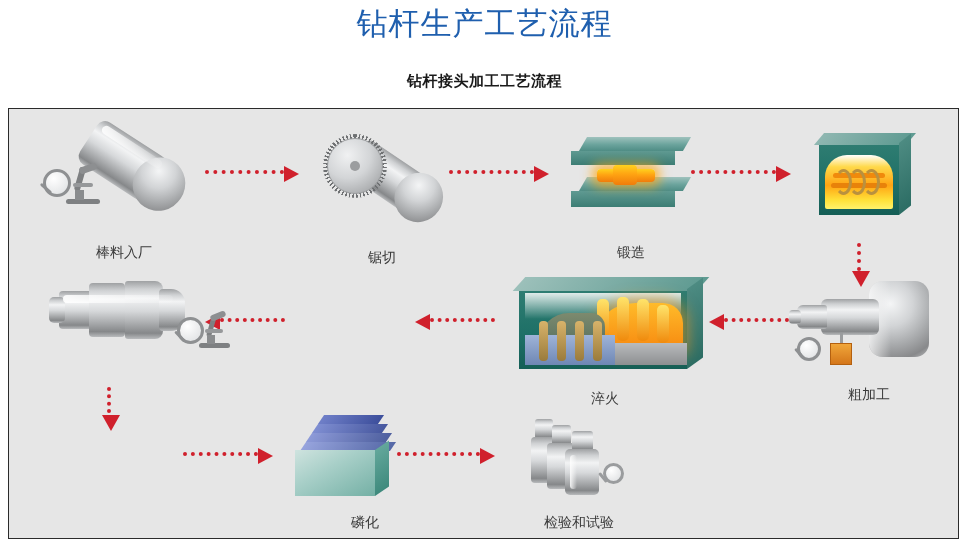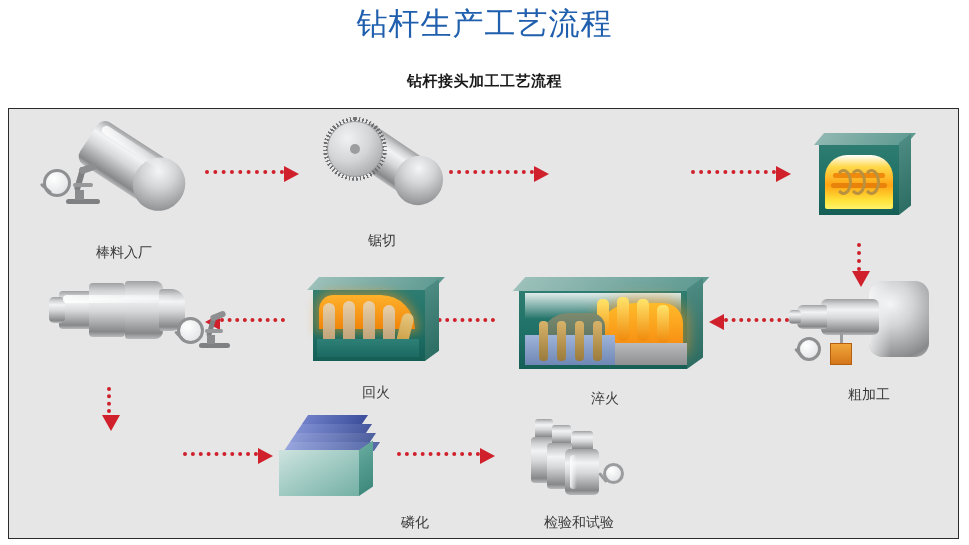--- a/index.html
+++ b/index.html
@@ -178,21 +178,21 @@
       </div>
     </div>
     <div class="caption">棒料入厂</div>
   </div>
 
   <div class="arrow-h right" style="left:196px; top:56px; width:94px; height:18px;">
     <div class="dots" style="width:79px;"></div>
     <div class="head"></div>
   </div>
 
-  <div class="step" style="left:288px; top:0; width:170px;">
+  <div class="step" style="left:288px; top:17px; width:170px;">
     <div class="art" style="width:170px; height:108px;">
 
       <div style="position:absolute; left:46px; top:22px; width:104px; height:62px;
                   transform:rotate(34deg); transform-origin:50% 50%;">
         <div class="metal-cyl" style="position:absolute; left:6px; top:12px;
              width:86px; height:42px; border-radius:8px 22px 22px 8px;"></div>
         <div class="metal-disc" style="position:absolute; left:58px; top:8px;
              width:48px; height:50px; border-radius:50%;"></div>
       </div>
 
@@ -207,20 +207,40 @@
       </div>
     </div>
     <div class="caption">锯切</div>
   </div>
 
   <div class="arrow-h right" style="left:440px; top:56px; width:100px; height:18px;">
     <div class="dots" style="width:85px;"></div>
     <div class="head"></div>
   </div>
 
+  <div class="step" style="left:532px; top:12px; width:180px;">
+    <div class="art" style="width:180px; height:108px;">
+
+      <div style="position:absolute; left:42px; top:16px; width:104px; height:14px;
+           transform:skewX(-30deg);" class="teal-top"></div>
+      <div style="position:absolute; left:30px; top:30px; width:104px; height:14px;
+           background:linear-gradient(to bottom,#5f9a92,#3c7d74);"></div>
+
+      <div style="position:absolute; left:42px; top:56px; width:104px; height:14px;
+           transform:skewX(-30deg);" class="teal-top"></div>
+      <div style="position:absolute; left:30px; top:70px; width:104px; height:16px;
+           background:linear-gradient(to bottom,#5f9a92,#3c7d74);"></div>
+
+      <div class="hot" style="position:absolute; left:56px; top:48px; width:58px; height:13px;
+           border-radius:4px; box-shadow:0 0 11px 5px rgba(255,170,20,.75);"></div>
+      <div class="hot" style="position:absolute; left:72px; top:44px; width:24px; height:20px;
+           border-radius:4px;"></div>
+    </div>
+    <div class="caption">锻造</div>
+  </div>
 
   <div class="arrow-h right" style="left:682px; top:56px; width:100px; height:18px;">
     <div class="dots" style="width:85px;"></div>
     <div class="head"></div>
   </div>
 
   <div class="step" style="left:776px; top:12px; width:160px;">
     <div class="art" style="width:160px; height:108px;">
       <div style="position:absolute; left:34px; top:12px; width:92px; height:82px;">
 
@@ -335,52 +355,20 @@
       </div>
     </div>
     <div class="caption">淬火</div>
   </div>
 
   <div class="arrow-h left" style="left:406px; top:204px; width:80px; height:18px;">
     <div class="dots" style="left:15px; width:65px;"></div>
     <div class="head"></div>
   </div>
 
-  <div class="step" style="left:282px; top:158px; width:170px;">
-    <div class="art" style="width:170px; height:102px;">
-      <div style="position:absolute; left:22px; top:10px; width:126px; height:84px;">
-        <div style="position:absolute; left:0; top:12px; width:112px; height:72px;" class="teal-body"></div>
-        <div style="position:absolute; left:0; top:0; width:126px; height:13px;
-             background:linear-gradient(to right,#9cc0ba,#5e9a91); transform:skewX(-42deg);"></div>
-        <div style="position:absolute; left:112px; top:12px; width:14px; height:72px;
-             background:linear-gradient(to bottom,#4d8b82,#2c6d64); transform:skewY(-36deg);
-             transform-origin:left top;"></div>
-
-        <div style="position:absolute; left:6px; top:18px; width:96px; height:34px;
-             background:linear-gradient(to bottom,#ffb12a,#f0850c);
-             border-radius:20px 48px 0 0; box-shadow:0 0 10px 4px rgba(255,150,20,.45);"></div>
-
-        <div style="position:absolute; left:10px; top:26px; width:12px; height:44px;
-             background:linear-gradient(to bottom,#ead0a8,#b89a6e); border-radius:6px 6px 2px 2px;"></div>
-        <div style="position:absolute; left:30px; top:24px; width:12px; height:46px;
-             background:linear-gradient(to bottom,#ead0a8,#b89a6e); border-radius:6px 6px 2px 2px;"></div>
-        <div style="position:absolute; left:50px; top:24px; width:12px; height:46px;
-             background:linear-gradient(to bottom,#ead0a8,#b89a6e); border-radius:6px 6px 2px 2px;"></div>
-        <div style="position:absolute; left:70px; top:28px; width:12px; height:42px;
-             background:linear-gradient(to bottom,#ead0a8,#b89a6e); border-radius:6px 6px 2px 2px;"></div>
-        <div style="position:absolute; left:86px; top:36px; width:12px; height:34px;
-             background:linear-gradient(to bottom,#e8c77f,#c79a3e); border-radius:6px 6px 2px 2px;
-             transform:rotate(14deg);"></div>
-
-        <div style="position:absolute; left:4px; top:62px; width:102px; height:18px;
-             background:linear-gradient(to bottom,#2e8076,#1c6a61);"></div>
-      </div>
-    </div>
-    <div class="caption">回火</div>
-  </div>
 
   <div class="arrow-h left" style="left:196px; top:204px; width:80px; height:18px;">
     <div class="dots" style="left:15px; width:65px;"></div>
     <div class="head"></div>
   </div>
 
   <div class="step" style="left:20px; top:158px; width:200px;">
     <div class="art" style="width:200px; height:86px;">
 
       <div class="metal-cyl" style="position:absolute; left:30px; top:24px;
@@ -426,21 +414,21 @@
     <div class="dots" style="height:26px;"></div>
     <div class="head"></div>
   </div>
 
 
   <div class="arrow-h right" style="left:174px; top:338px; width:90px; height:18px;">
     <div class="dots" style="width:75px;"></div>
     <div class="head"></div>
   </div>
 
-  <div class="step" style="left:260px; top:302px; width:160px;text-align:right;">
+  <div class="step" style="left:276px; top:302px; width:160px;">
     <div class="art" style="width:160px; height:88px;">
 
       <div style="position:absolute; left:36px; top:4px; width:60px; height:9px;
            background:linear-gradient(to right,#6f7fc8,#3d4f9c); transform:skewX(-34deg);"></div>
       <div style="position:absolute; left:30px; top:13px; width:70px; height:9px;
            background:linear-gradient(to right,#7f8ed2,#47589f); transform:skewX(-34deg);"></div>
       <div style="position:absolute; left:24px; top:22px; width:80px; height:9px;
            background:linear-gradient(to right,#8d9ad8,#4f609f); transform:skewX(-34deg);"></div>
       <div style="position:absolute; left:18px; top:31px; width:90px; height:9px;
            background:linear-gradient(to right,#97a4dd,#5568a6); transform:skewX(-34deg);"></div>

